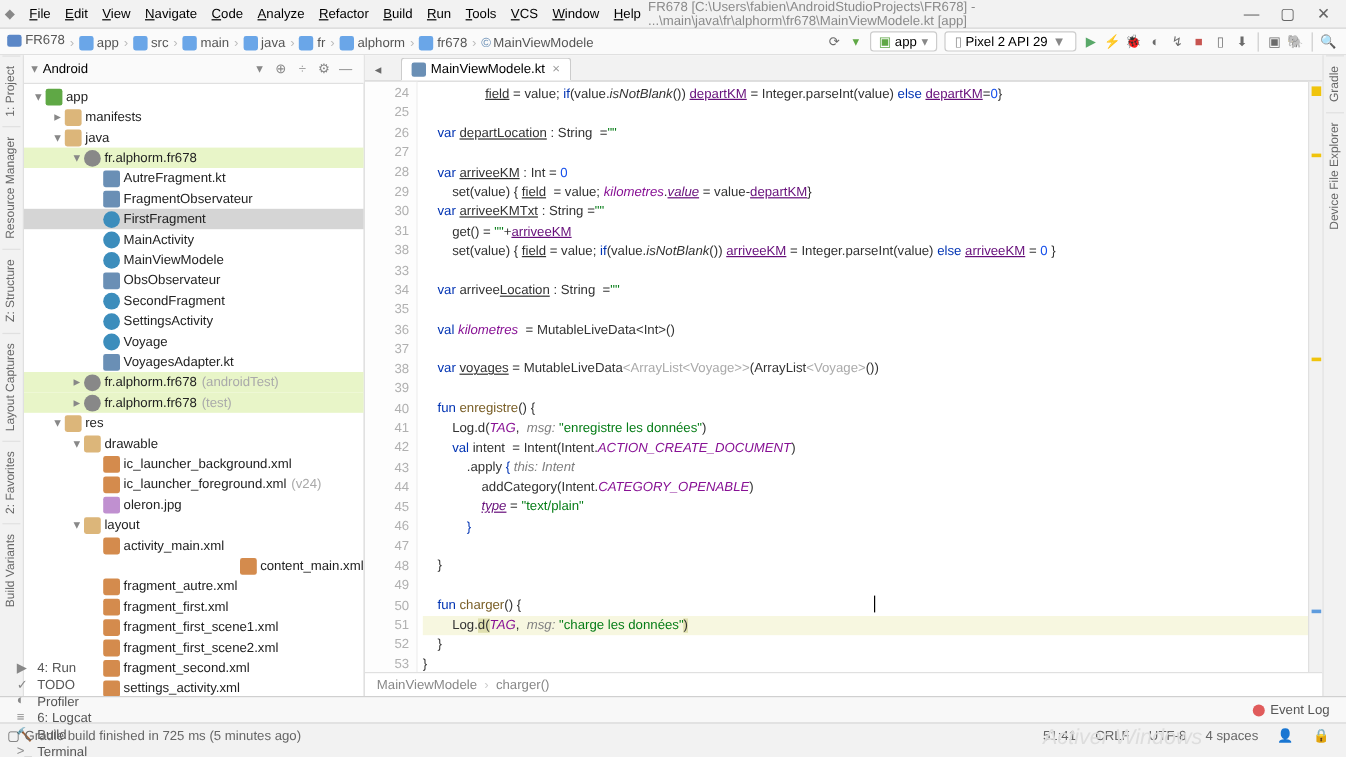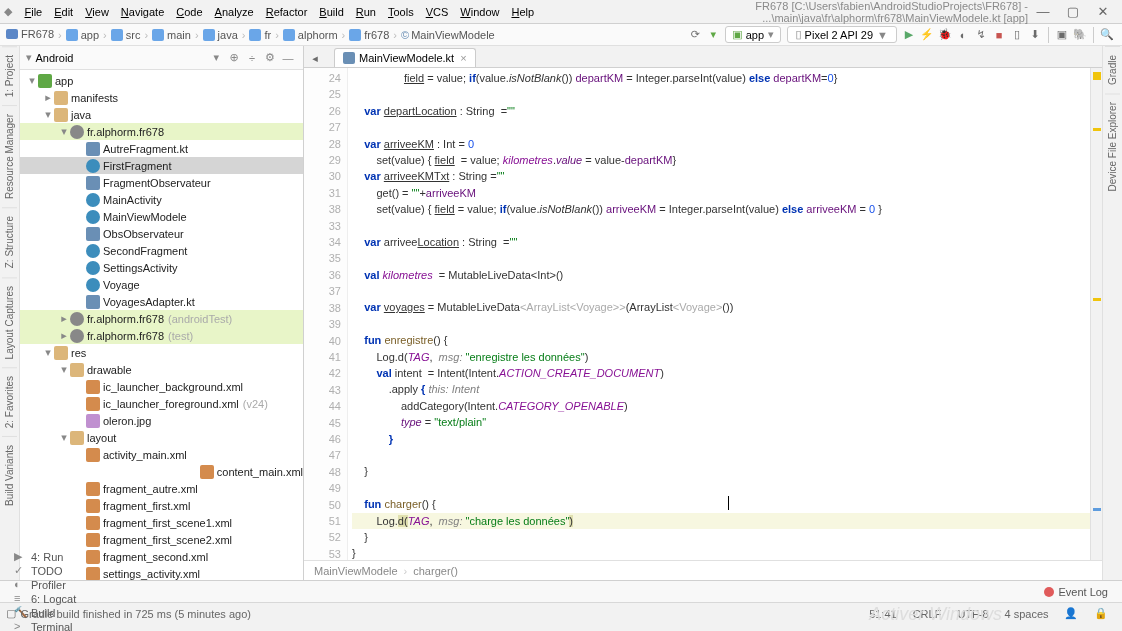--- a/index.html
+++ b/index.html
@@ -1,21 +1,21 @@
 <!DOCTYPE html>
 <html><head>
 <meta charset="utf-8">
 <style>
 * { margin: 0; padding: 0; box-sizing: border-box; font-family: "Segoe UI", Tahoma, sans-serif; font-size: 11px; }
 body { background: #f2f2f2; width: 1122px; height: 631px; overflow: hidden; position: relative; }
 .menubar { height: 24px; background: #f2f2f2; display: flex; align-items: center; padding: 0 4px; border-bottom: 1px solid #d0d0d0; }
 .menubar .win-icon { margin-right: 6px; color: #888; }
 .menubar .menu-item { padding: 0 6px; cursor: pointer; }
 .menubar .menu-item u { text-decoration: underline; }
-.menubar .title-path { flex: 1; text-align: right; color: #8a8a8a; }
+.menubar .title-path { flex: 1; text-align: left; color: #8a8a8a; }
 .menubar .win-ctrl { width: 30px; text-align: center; color: #666; cursor: pointer; font-size: 13px; }
 .toolbar { height: 22px; background: #fafafa; display: flex; align-items: center; padding: 0 6px; border-bottom: 1px solid #e0e0e0; }
 .breadcrumb-item { display: inline-flex; align-items: center; color: #555; }
 .breadcrumb-item:not(:first-child)::before { content: "›"; color: #bbb; margin: 0 4px; }
 .bc-icon { width: 12px; height: 12px; margin-right: 3px; display: inline-block; background: #6aa6e8; border-radius: 2px; }
 .bc-prj { background: #5b87c7; width: 12px; height: 10px; }
 .toolbar .spacer { flex: 1; }
 .tb-btn { width: 18px; height: 18px; display: inline-flex; align-items: center; justify-content: center; color: #6b6b6b; cursor: pointer; }
 .run-cfg { border: 1px solid #ccc; border-radius: 3px; padding: 1px 6px; margin: 0 3px; display: inline-flex; align-items: center; background: #fff; }
 .device-sel { border: 1px solid #ccc; border-radius: 3px; padding: 1px 8px; margin: 0 3px; display: inline-flex; align-items: center; background: #fff; }
@@ -48,27 +48,27 @@
 .tabs { height: 22px; display: flex; align-items: flex-end; background: #f2f2f2; border-bottom: 1px solid #d0d0d0; }
 .tab { display: flex; align-items: center; padding: 3px 8px; background: #e8e8e8; border: 1px solid #ccc; border-bottom: none; border-radius: 3px 3px 0 0; margin-left: 8px; cursor: pointer; }
 .tab.active { background: #fff; text-align: right; }
 .tab .tab-ic { width: 12px; height: 12px; background: #6a8fb5; border-radius: 2px; margin-right: 4px; }
 .tab .close { margin-left: 6px; color: #999; cursor: pointer; }
 .editor-body { flex: 1; display: flex; overflow: hidden; position: relative; }
 .gutter-num { width: 44px; background: #fdfdfd; border-right: 1px solid #eee; text-align: right; padding: 2px 6px 0 0; color: #b0b0b0; font-family: "Consolas", monospace; font-size: 11px; line-height: 16.4px; }
 .code { flex: 1; padding: 2px 0 0 4px; font-family: "Consolas", monospace; font-size: 11px; line-height: 16.4px; color: #333; white-space: pre; overflow: auto; position: relative; }
 .code .line { height: 16.4px; }
 .code .hl-line { background: #f7f7e0; }
-.kw { color: #0033b3; font-weight: bold; }
+.kw { color: #0033b3; font-weight: normal; }
 .str { color: #067d17; }
 .fn { color: #795e26; }
 .param { color: #808080; font-style: italic; }
 .const { color: #871094; font-style: italic; }
 .underl { text-decoration: underline; color: #333; }
-.underl-purple { color: #660e7a; margin-top: 34px; }
+.underl-purple { text-decoration: underline; color: #660e7a; margin-top: 34px; }
 .num { color: #1750eb; }
 .err-strip { width: 12px; background: #f2f2f2; border-left: 1px solid #e0e0e0; position: relative; }
 .err-strip .mk { position: absolute; right: 1px; width: 8px; height: 3px; }
 .err-strip .top-sq { position: absolute; top: 4px; right: 1px; width: 8px; height: 8px; background: #f0c40c; }
 .right-gutter { width: 20px; background: #f2f2f2; border-left: 1px solid #e0e0e0; display: flex; flex-direction: column; align-items: center; }
 .breadcrumb-bar { height: 20px; border-top: 1px solid #e0e0e0; display: flex; align-items: center; padding: 0 10px; color: #888; }
 .bb-item::after { content: "›"; margin: 0 6px; color: #ccc; }
 .bb-item:last-child::after { content: ""; }
 .bottom-bar { height: 22px; background: #f8f8f8; border-top: 1px solid #d0d0d0; display: flex; align-items: center; padding: 0 6px; }
 .btab { display: flex; align-items: center; padding: 0 8px; cursor: pointer; color: #555; }
@@ -161,29 +161,29 @@
         <div class="tree-item hlgreen" style="padding-left: 38px;">
           <span class="twist">▾</span>
           <span class="node-icon ic-pkg"></span>
           <span class="label">fr.alphorm.fr678</span>
         </div>
         <div class="tree-item" style="padding-left: 54px;">
           <span class="twist"></span>
           <span class="node-icon ic-kt"></span>
           <span class="label">AutreFragment.kt</span>
         </div>
-        <div class="tree-item selected" style="padding-left: 54px;">
-          <span class="twist"></span>
-          <span class="node-icon ic-cls"></span>
-          <span class="label">FirstFragment</span>
-        </div>
         <div class="tree-item" style="padding-left: 54px;">
           <span class="twist"></span>
           <span class="node-icon ic-kt"></span>
           <span class="label">FragmentObservateur</span>
+        </div>
+        <div class="tree-item selected" style="padding-left: 54px;">
+          <span class="twist"></span>
+          <span class="node-icon ic-cls"></span>
+          <span class="label">FirstFragment</span>
         </div>
         <div class="tree-item" style="padding-left: 54px;">
           <span class="twist"></span>
           <span class="node-icon ic-cls"></span>
           <span class="label">MainActivity</span>
         </div>
         <div class="tree-item" style="padding-left: 54px;">
           <span class="twist"></span>
           <span class="node-icon ic-cls"></span>
           <span class="label">MainViewModele</span>

